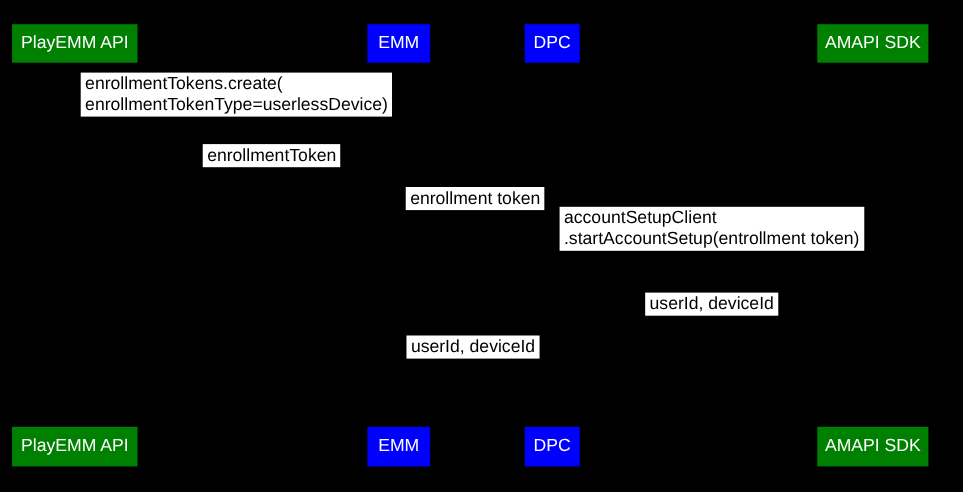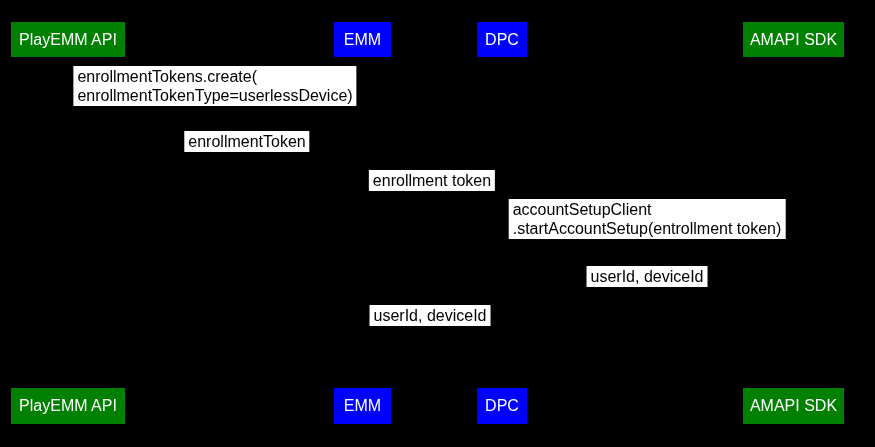--- a/index.html
+++ b/index.html
@@ -50,21 +50,21 @@
     <span>AMAPI SDK</span>
   </div>
 
   <div class="msg" style="left:215px; top:66px;">enrollmentTokens.create(
 enrollmentTokenType=userlessDevice)</div>
 
   <div class="msg" style="left:215px; top:131px;margin-left:32px;">enrollmentToken</div>
 
   <div class="msg" style="left:432px; top:170px;">enrollment token</div>
 
-  <div class="msg" style="left:647px; top:199px;">accountSetupClient
+  <div class="msg" style="left:647px; top:188px;">accountSetupClient
 .startAccountSetup(entrollment token)</div>
 
   <div class="msg" style="left:647px; top:266px;">userId, deviceId</div>
 
   <div class="msg" style="left:430px; top:305px;">userId, deviceId</div>
 
 
   <div class="actor" style="left: 11px; top: 388px; width: 114px; height: 36px; background-color: rgb(0, 128, 0);">
     <span>PlayEMM API</span>
   </div>

